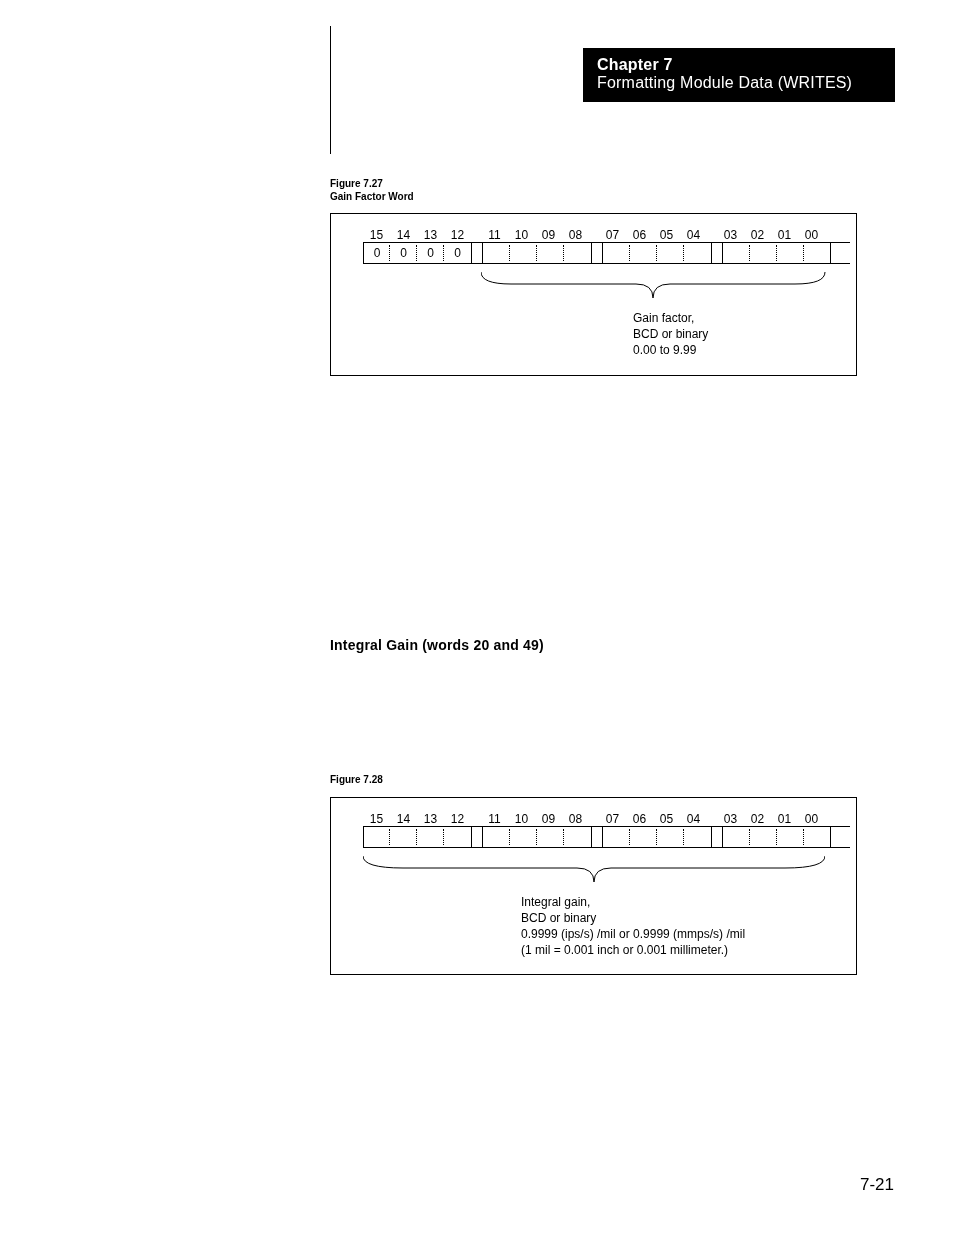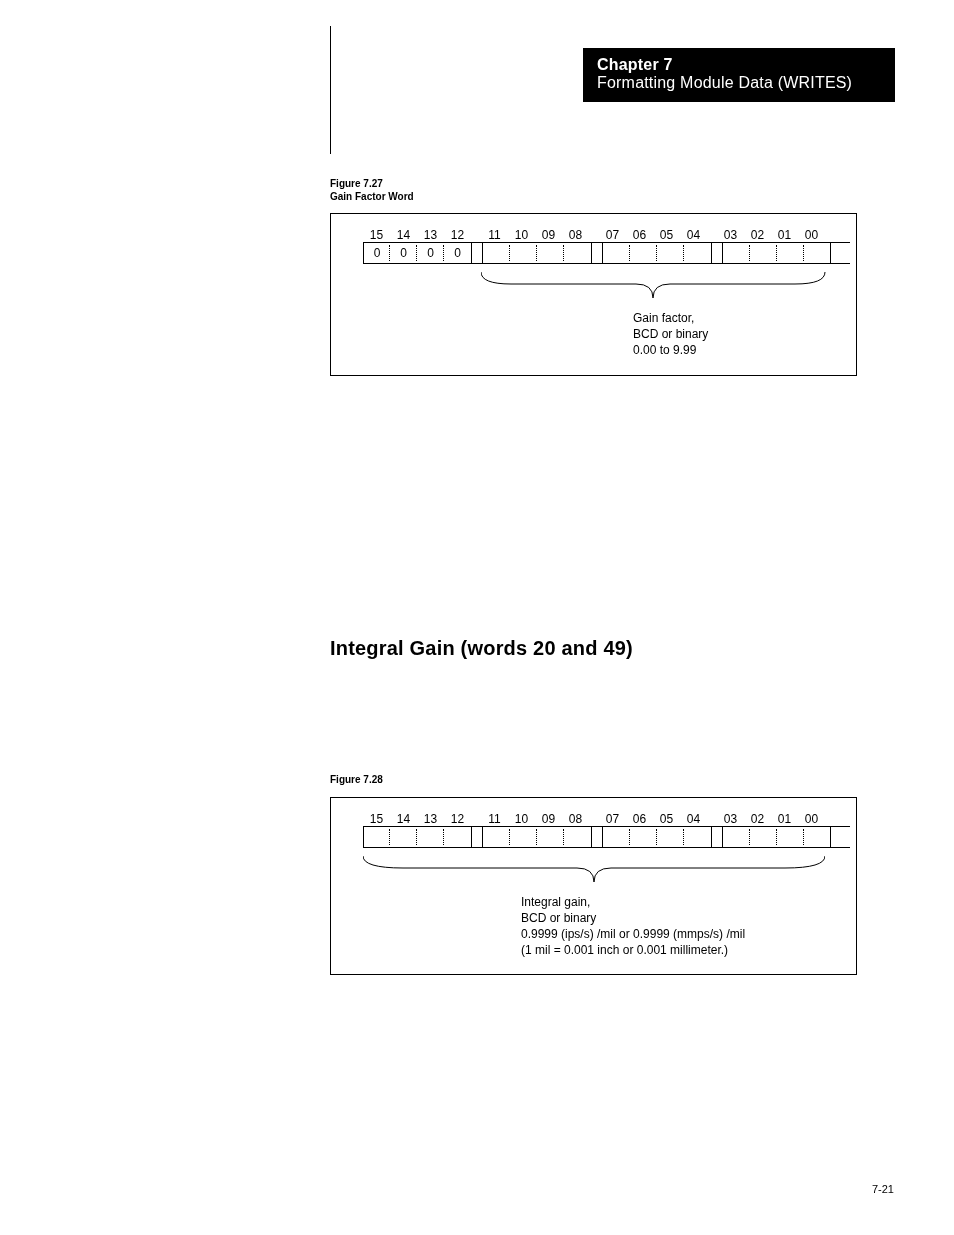--- a/index.html
+++ b/index.html
@@ -43,21 +43,21 @@
     font-size: 16px;
     letter-spacing: 0.2px;
   }
   .fig-caption {
     font-size: 10px;
     font-weight: bold;
     line-height: 1.25;
   }
   .fig-caption span { display: block; }
   .section-heading {
-    font-size: 20px;
+    font-size: 14px;
     font-weight: bold;
     letter-spacing: 0.2px;
     text-align: center;
   }
   .figure-box {
     border: 1px solid #000;
     padding: 14px 6px 16px 6px;
     box-sizing: border-box;
   }
   .fig1-wrap {
@@ -116,21 +116,21 @@
     display: block;
   }
   .annot {
     font-size: 12px;
     line-height: 1.35;
   }
   .page-num {
     position: absolute;
     right: 60px;
     bottom: 40px;
-    font-size: 11px;
+    font-size: 17px;
   }
   
   .block-fig1 {
     position: absolute;
     left: 330px;
     top: 178px;
     width: 527px;
   }
   .block-heading2 {
     position: absolute;

